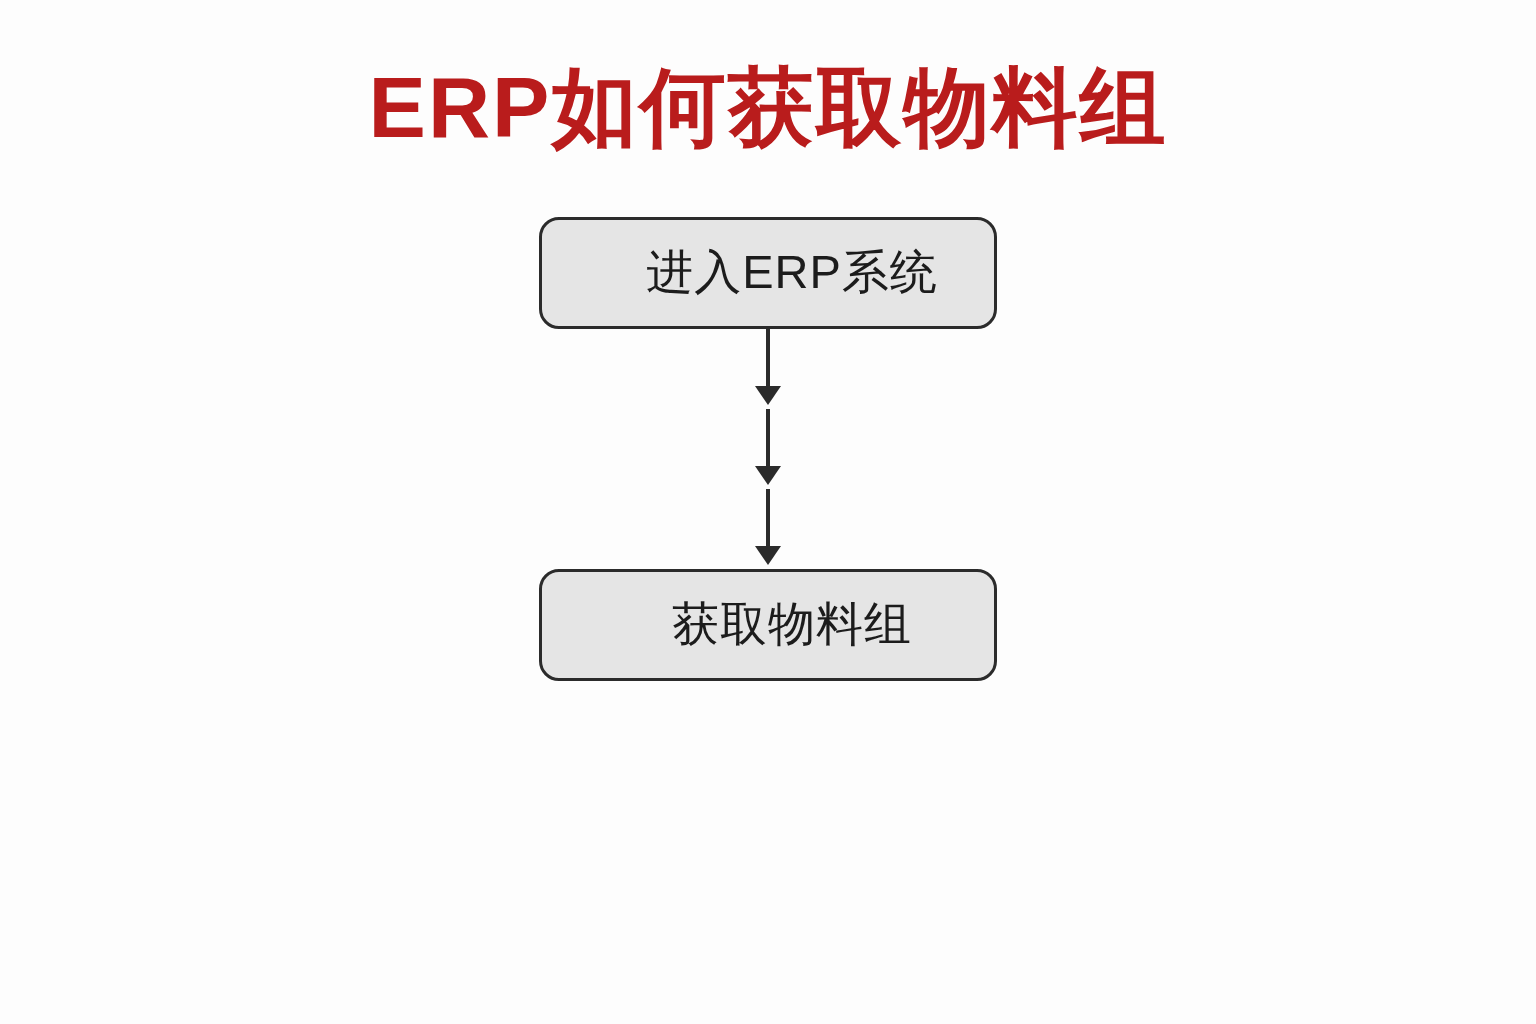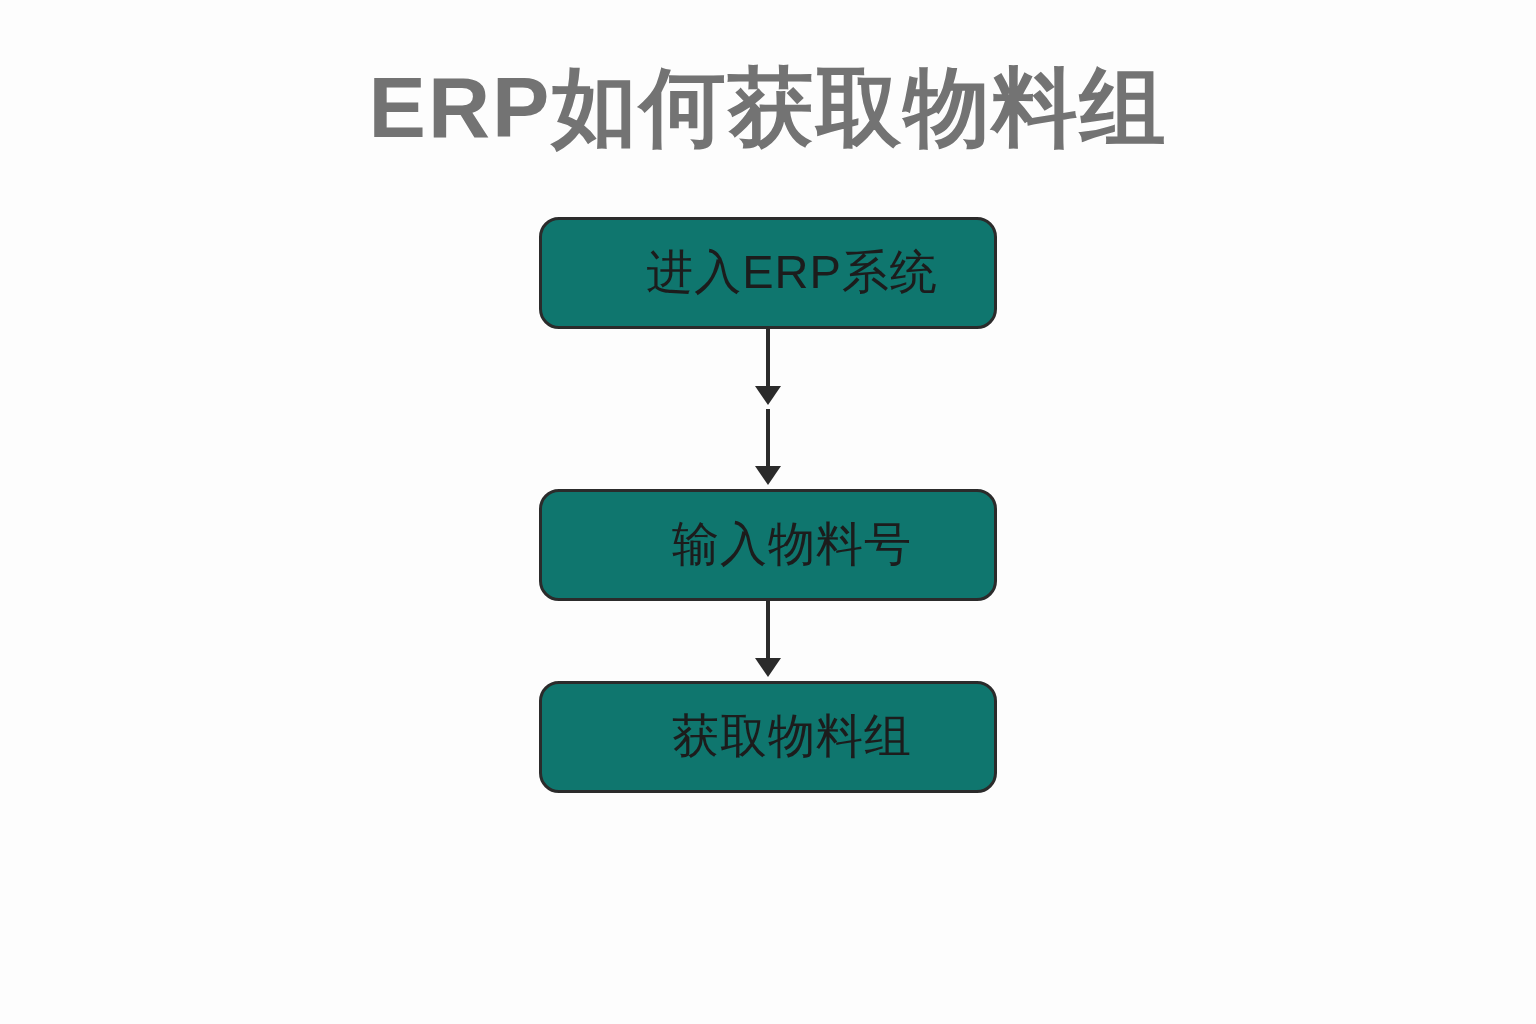--- a/index.html
+++ b/index.html
@@ -18,39 +18,39 @@
     display: flex;
     flex-direction: column;
     align-items: center;
     background: #fdfdfd;
   }
 
   .title {
     margin-top: 58px;
     font-size: 86px;
     font-weight: 700;
-    color: #737373;
+    color: #b91c1c;
     letter-spacing: 2px;
     text-align: center;
     line-height: 1.15;
   }
 
   .flow {
     margin-top: 60px;
     display: flex;
     flex-direction: column;
     align-items: center;
   }
 
   .box {
     width: 458px;
     height: 112px;
     border: 3px solid #2b2b2b;
     border-radius: 20px;
-    background: #0f766e;
+    background: #e5e5e5;
     display: flex;
     align-items: center;
     justify-content: center;
     padding-left: 48px;
   }
 
   .box-label {
     font-size: 47px;
     color: #1c1c1c;
     letter-spacing: 1px;
@@ -97,23 +97,20 @@
       <span class="arrow-shaft"></span>
       <span class="arrow-head"></span>
     </div>
 
 
     <div class="arrow">
       <span class="arrow-shaft"></span>
       <span class="arrow-head"></span>
     </div>
 
-    <div class="box">
-      <span class="box-label">输入物料号</span>
-    </div>
 
     <div class="arrow">
       <span class="arrow-shaft"></span>
       <span class="arrow-head"></span>
     </div>
 
     <div class="box">
       <span class="box-label">获取物料组</span>
     </div>
 

